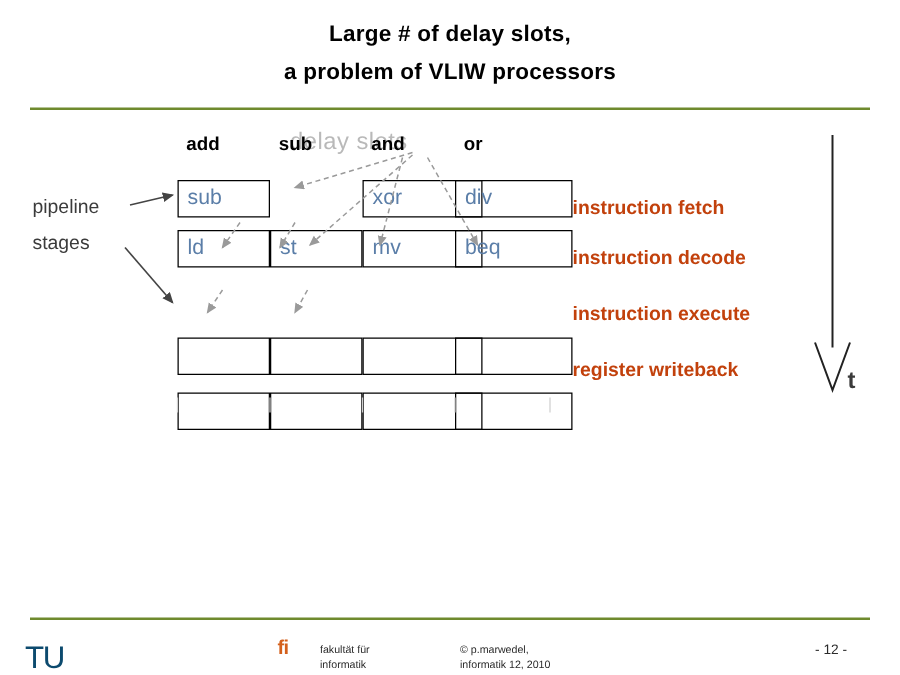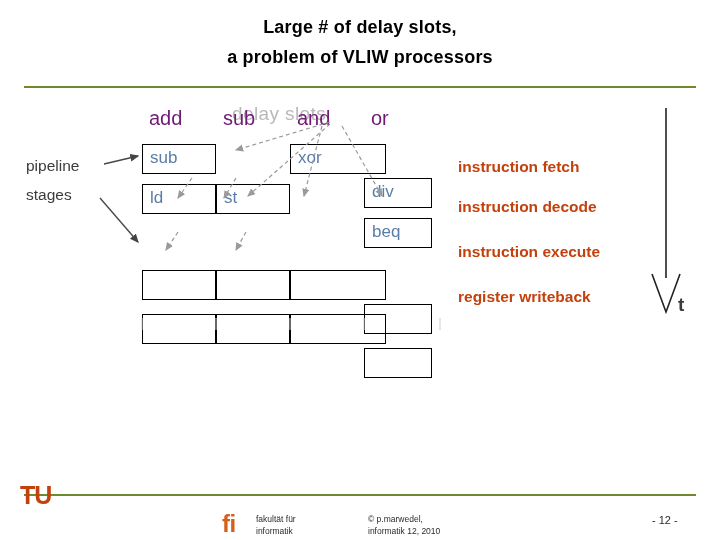--- a/index.html
+++ b/index.html
@@ -74,35 +74,36 @@
   .cell span {
     position: absolute;
     left: 7px;
     top: 3px;
     font-size: 17px;
     color: #5b7ea8;
   }
   .c0 { left: 0px;   width: 74px; }
   .c1 { left: 74px;  width: 74px; }
   .c2 { left: 148px; width: 96px; }
-  .c3 { left: 222px; width: 68px; margin-top: 34px; }
+  .c3 { left: 222px; width: 94px; }
 
   
   .toprow {
     position: absolute;
     left: 142px;
     top: 107px;
     width: 298px;
     height: 28px;
   }
   .toprow span {
     position: absolute;
     top: 0;
-    font-size: 20px;
-    color: #701a75;
+    font-size: 15px;
+    color: #000000;
+    font-weight: bold;
   }
   .t0 { left: 7px; }
   .t1 { left: 81px; }
   .t2 { left: 155px; }
   .t3 { left: 229px; }
 
   
   .delay-slots {
     position: absolute;
     left: 232px;
@@ -150,41 +151,41 @@
     position: absolute;
     left: 24px;
     top: 494px;
     width: 672px;
     height: 2px;
     background: #6f8a2e;
   }
   .tu-logo {
     position: absolute;
     left: 20px;
-    top: 481px;
+    top: 512px;
     font-size: 25px;
-    color: #c2410c;
-    font-weight: bold;
+    color: #0c4a6e;
+    font-weight: normal;
     letter-spacing: -1px;
   }
   .foot-txt {
     position: absolute;
     font-size: 8.5px;
     color: #2b2b2b;
     line-height: 12px;
     white-space: nowrap;
   }
   #foot-uni  { left: 72px;  top: 513px; }
   #foot-fak  { left: 256px; top: 513px; }
   #foot-cpr  { left: 368px; top: 513px; }
   .fi-logo {
     position: absolute;
     left: 222px;
     top: 510px;
-    font-size: 24px;
+    font-size: 16px;
     color: #d4601c;
     font-weight: bold;
     letter-spacing: -0.5px;
   }
   .pagenum {
     position: absolute;
     left: 652px;
     top: 514px;
     font-size: 11px;
     color: #2b2b2b;
@@ -227,20 +228,23 @@
           <span>div</span>
         </div>
     </div>
 
     <div class="grid-row" style="margin-top:10px">
       <div class="cell c0">
           <span>ld</span>
         </div>
       <div class="cell c1">
           <span>st</span>
+        </div>
+      <div class="cell c2">
+          <span>mv</span>
         </div>
       <div class="cell c3">
           <span>beq</span>
         </div>
     </div>
 
     <div class="grid-row" style="margin-top:56px">
       <div class="cell c0">
           <span></span>
         </div>

